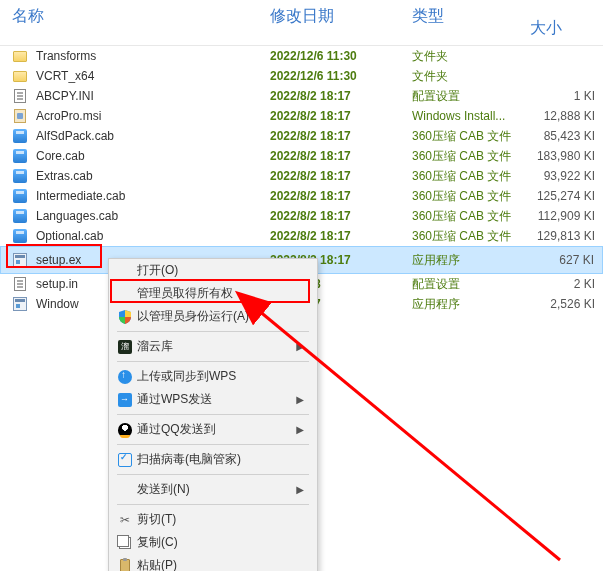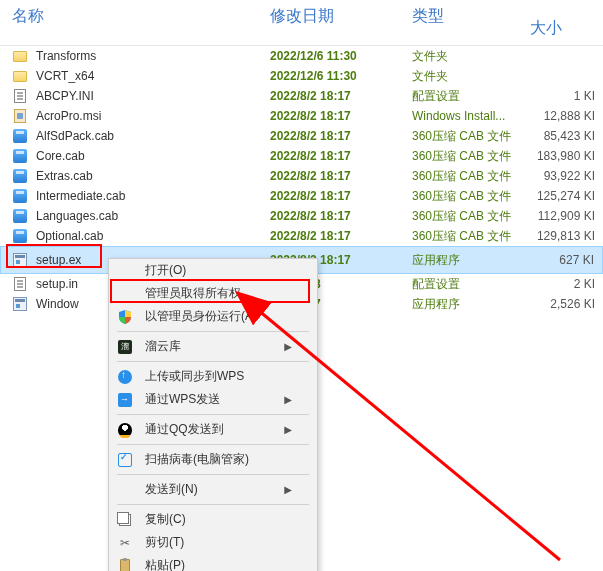--- a/index.html
+++ b/index.html
@@ -29,21 +29,21 @@
     .icon-cab::after { content: ""; position: absolute; top: 2px; left: 3px; width: 8px; height: 3px; background: #fff; opacity: 0.7; }
     .icon-exe { width: 14px; height: 14px; background: #eef2f7; border: 1px solid #7a96b8; position: relative; }
     .icon-exe::before { content: ""; position: absolute; top: 1px; left: 1px; right: 1px; height: 3px; background: #6a8ab0; }
     .icon-exe::after { content: ""; position: absolute; bottom: 2px; left: 2px; width: 4px; height: 4px; background: #5b9bd5; }
     
     .red-box1 { position: absolute; border: 2px solid #ff0000; pointer-events: none; }
     .red-box-file { top: 244px; left: 6px; width: 96px; height: 24px; }
     .red-box-menu { top: 279px; left: 110px; width: 200px; height: 24px; }
     
     .context-menu { position: absolute; top: 258px; left: 108px; width: 210px; background: #f2f2f2; border: 1px solid #ccc; box-shadow: 2px 2px 6px rgba(0,0,0,0.2); font-size: 12px; }
-    .menu-item { display: flex; align-items: center; height: 23px; padding: 0 25px 0 8px; gap: 12px; cursor: default; position: relative; }
+    .menu-item { display: flex; align-items: center; height: 23px; padding: 0 13px 0 8px; gap: 4px; cursor: default; position: relative; }
     .menu-icon { width: 16px; height: 16px; display: inline-flex; align-items: center; justify-content: center; flex-shrink: 0; }
     .menu-label { flex: 1; white-space: nowrap; }
     .menu-arrow { color: #555; font-size: 10px; }
     .menu-sep { height: 1px; background: #d0d0d0; margin: 3px 8px; }
     
     .liu-icon { width: 14px; height: 14px; background: #1c2b1c; color: #fff; font-size: 8px; display: flex; align-items: center; justify-content: center; border-radius: 2px; }
     .wps-upload { width: 14px; height: 14px; background: #2a8fe8; border-radius: 50%; position: relative; }
     .wps-upload::after { content: "↑"; position: absolute; color: #fff; font-size: 10px; top: -1px; left: 3px; font-weight: bold; }
     .wps-send { width: 14px; height: 14px; background: #2a8fe8; border-radius: 2px; position: relative; }
     .wps-send::after { content: "→"; position: absolute; color: #fff; font-size: 9px; top: 0; left: 2px; font-weight: bold; }
@@ -273,28 +273,28 @@
     <span class="menu-label">扫描病毒(电脑管家)</span>
   </div>
   <div class="menu-sep"></div>
   <div class="menu-item">
     <span class="menu-icon"></span>
     <span class="menu-label">发送到(N)</span>
     <span class="menu-arrow">▶</span>
   </div>
   <div class="menu-sep"></div>
   <div class="menu-item">
-    <span class="menu-icon">
-        <span class="copy-icon"></span>
-      </span>
-    <span class="menu-label">复制(C)</span>
-  </div>
-  <div class="menu-item">
     <span class="menu-icon scissors-icon"></span>
     <span class="menu-label">剪切(T)</span>
+  </div>
+  <div class="menu-item">
+    <span class="menu-icon">
+        <span class="copy-icon"></span>
+      </span>
+    <span class="menu-label">复制(C)</span>
   </div>
   <div class="menu-item">
     <span class="menu-icon">
         <span class="paste-icon"></span>
       </span>
     <span class="menu-label">粘贴(P)</span>
   </div>
 </div>
 
 <div class="red-box1 red-box-file"></div>

